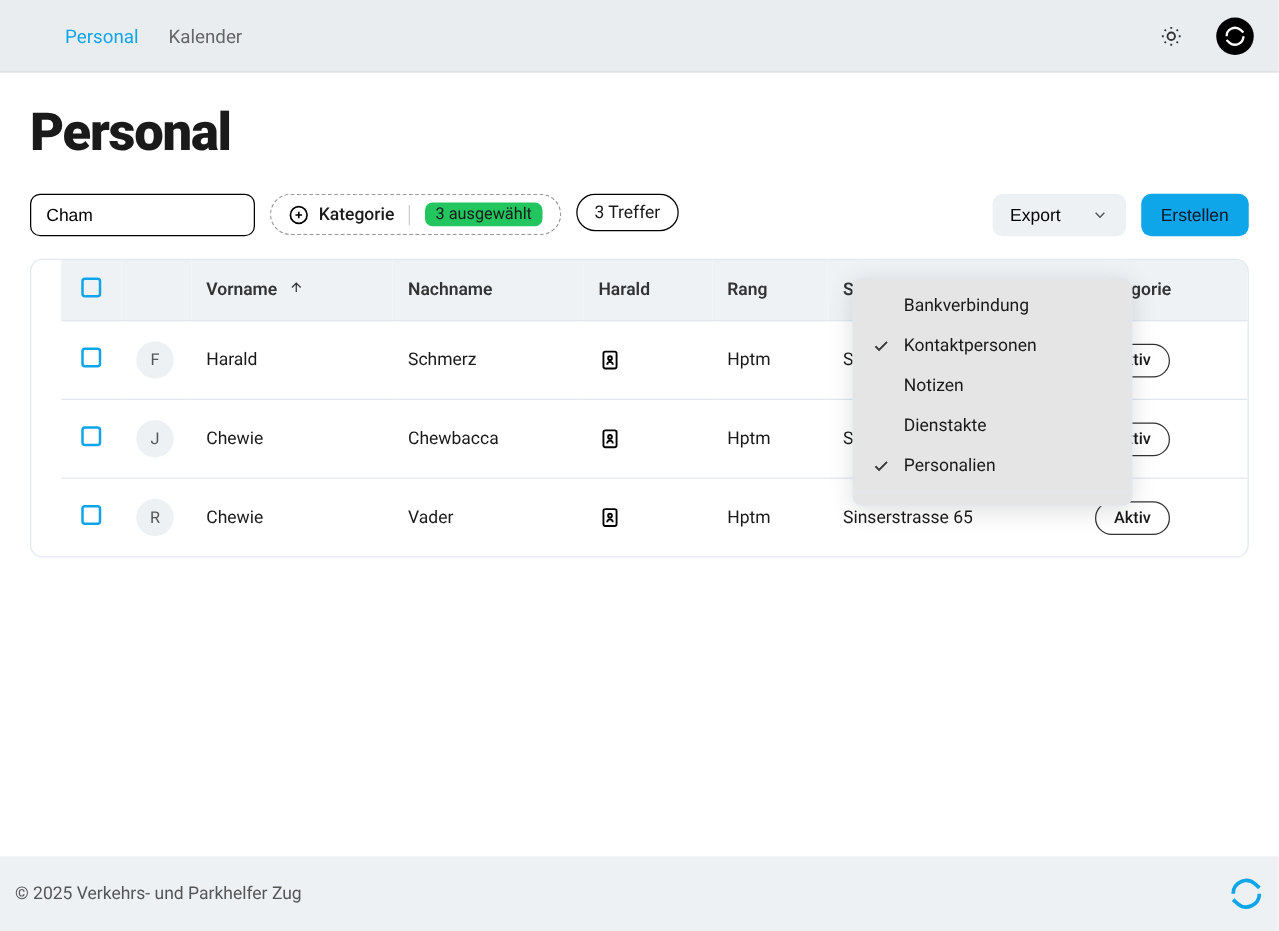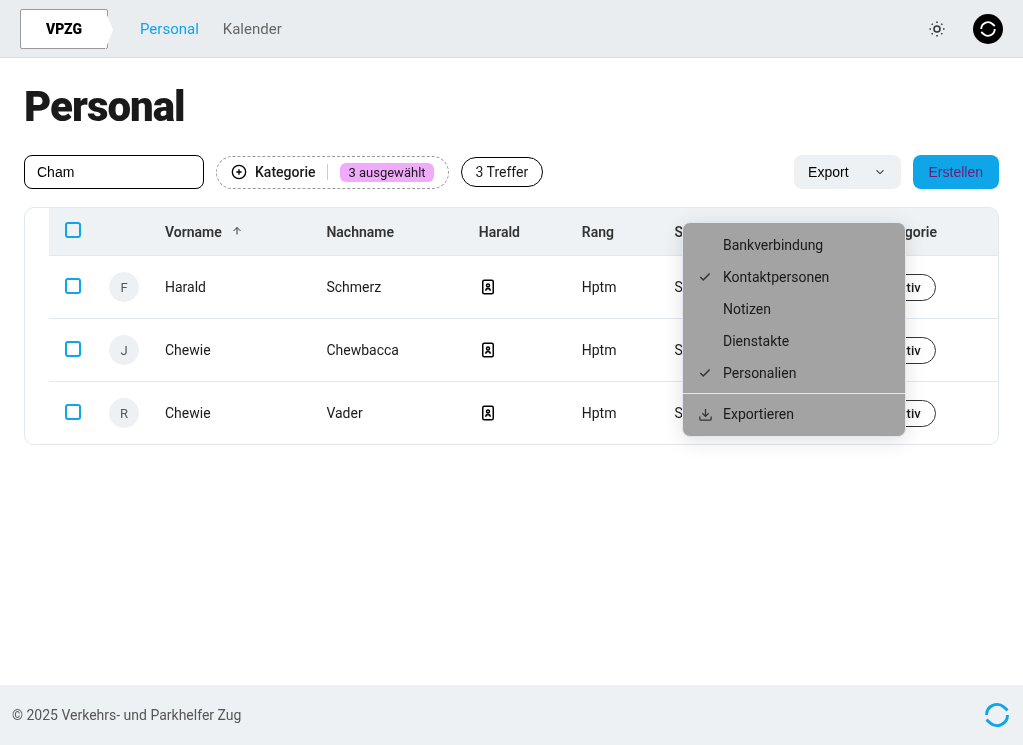--- a/index.html
+++ b/index.html
@@ -11,60 +11,59 @@
 .nav { display: flex; gap: 24px; margin-left: 32px; }
 .nav a { text-decoration: none; color: #666; font-size: 15px; }
 .nav a.active { color: #0ea5e9; }
 .header-right { margin-left: auto; display: flex; align-items: center; gap: 20px; }
 .icon-btn { width: 32px; height: 32px; display: flex; align-items: center; justify-content: center; border-radius: 50%; cursor: pointer; }
 .badge-circle { width: 30px; height: 30px; background: #000; border-radius: 50%; display: flex; align-items: center; justify-content: center; }
 
 .main { padding: 24px; }
 h1 { font-size: 42px; font-weight: 900; margin-bottom: 24px; letter-spacing: -1px; }
 
-.toolbar { display: flex; align-items: center; gap: 12px; margin-bottom: 18px; }
+.toolbar { display: flex; align-items: flex-start; gap: 12px; margin-bottom: 18px; }
 .search-input { border: 1px solid #000; border-radius: 8px; padding: 8px 12px; font-size: 14px; width: 180px; }
 .pill-dashed { display: flex; align-items: center; gap: 8px; border: 1px dashed #999; border-radius: 20px; padding: 6px 14px; font-size: 14px; }
 .pill-dashed .plus-icon { display: flex; align-items: center; }
 .sep { width: 1px; height: 16px; background: #ccc; margin: 0 4px; }
-.count-chip { background: #f0abfc; border-radius: 6px; padding: 2px 8px; font-size: 13px; }
+.count-chip { background: #22c55e; border-radius: 6px; padding: 2px 8px; font-size: 13px; }
 .pill-solid { border: 1px solid #000; border-radius: 20px; padding: 6px 14px; font-size: 14px; font-weight: 400; }
 .toolbar-right { margin-left: auto; display: flex; gap: 12px; }
 .btn-light { background: #eef1f3; border: none; border-radius: 8px; padding: 9px 14px; font-size: 14px; display: flex; align-items: center; gap: 24px; cursor: pointer; font-weight: 500; }
-.btn-primary { background: #0ea5e9; color: #701a75; border: none; border-radius: 8px; padding: 9px 16px; font-size: 14px; cursor: pointer; font-weight: 500; }
+.btn-primary { background: #0ea5e9; color: #0f172a; border: none; border-radius: 8px; padding: 9px 16px; font-size: 14px; cursor: pointer; font-weight: 500; }
 
 .table-wrap { border: 1px solid #e2e8f0; border-radius: 10px; overflow: hidden; padding-left: 24px; }
 table { width: 100%; border-collapse: collapse; }
 thead { background: #eef2f5; }
 th { text-align: left; padding: 14px 12px; font-size: 14px; font-weight: 600; color: #333; border-bottom: 1px solid #e2e8f0; }
 th:first-child, td:first-child { width: 48px; text-align: center; }
 td { padding: 16px 12px; font-size: 14px; border-bottom: 1px solid #e2e8f0; vertical-align: middle; }
 tbody tr:last-child td { border-bottom: none; }
 .sort-icon { margin-left: 6px; }
 .checkbox { width: 16px; height: 16px; border: 2px solid #0ea5e9; border-radius: 3px; display: inline-block; cursor: pointer; }
 .checkbox.header-cb { border-color: #0ea5e9; }
 .avatar { width: 30px; height: 30px; border-radius: 50%; background: #eef1f3; display: inline-flex; align-items: center; justify-content: center; font-size: 13px; color: #555; margin-right: 2px; }
 .avatar-col { width: 50px; }
 .status-chip { border: 1px solid #333; border-radius: 18px; padding: 5px 14px; font-size: 13px; font-weight: 500; display: inline-block; }
 
-.dropdown { position: absolute; top: 222px; left: 682px; width: 224px; background: #a3a3a3; border: 1px solid #e2e8f0; border-radius: 8px; box-shadow: 0 4px 20px rgba(0,0,0,0.12); padding: 6px 0; z-index: 10; }
+.dropdown { position: absolute; top: 222px; left: 682px; width: 224px; background: #e5e5e5; border: 1px solid #e2e8f0; border-radius: 8px; box-shadow: 0 4px 20px rgba(0,0,0,0.12); padding: 6px 0; z-index: 10; }
 .dropdown-item { display: flex; align-items: center; padding: 8px 14px; font-size: 14px; cursor: pointer; gap: 10px; }
 .check-slot { width: 16px; display: flex; justify-content: center; }
 .dropdown-sep { height: 1px; background: #e2e8f0; margin: 4px 0; }
 
 .footer { position: absolute; bottom: 0; left: 0; right: 0; background: #eef1f3; padding: 16px 12px; display: flex; align-items: center; font-size: 14px; color: #555; }
 .footer-icon { margin-left: auto; }
 
 svg { display: block; }
 </style>
 </head>
 <body>
 
 <div class="header">
-  <div class="logo">VPZG</div>
   <nav class="nav">
     <a href="#" class="active">Personal</a>
     <a href="#">Kalender</a>
   </nav>
   <div class="header-right">
     <div class="icon-btn">
       <svg width="18" height="18" viewBox="0 0 24 24" fill="none" stroke="#333" stroke-width="2">
           <circle cx="12" cy="12" r="4"></circle>
           <path d="M12 2v2M12 20v2M4.9 4.9l1.4 1.4M17.7 17.7l1.4 1.4M2 12h2M20 12h2M4.9 19.1l1.4-1.4M17.7 6.3l1.4-1.4"></path>
         </svg>
@@ -205,28 +204,20 @@
       <div class="dropdown-item">
         <span class="check-slot">
           <svg width="14" height="14" viewBox="0 0 24 24" fill="none" stroke="#333" stroke-width="2.5">
             <path d="M20 6L9 17l-5-5"></path>
           </svg>
         </span>
         <span>Personalien</span>
       </div>
     </div>
   <div class="dropdown-sep"></div>
-  <div class="dropdown-item">
-    <span class="check-slot">
-      <svg width="15" height="15" viewBox="0 0 24 24" fill="none" stroke="#333" stroke-width="2">
-          <path d="M21 15v4a2 2 0 0 1-2 2H5a2 2 0 0 1-2-2v-4M7 10l5 5 5-5M12 15V3"></path>
-        </svg>
-    </span>
-    <span>Exportieren</span>
-  </div>
 </div>
 
 <div class="footer">
   <span>© 2025 Verkehrs- und Parkhelfer Zug</span>
   <span class="footer-icon">
     <svg width="28" height="28" viewBox="0 0 24 24" fill="none" stroke="#0ea5e9" stroke-width="2.5">
         <path d="M3 12a9 9 0 0 1 15-6.7L21 8M21 12a9 9 0 0 1-15 6.7L3 16"></path>
       </svg>
   </span>
 </div>

